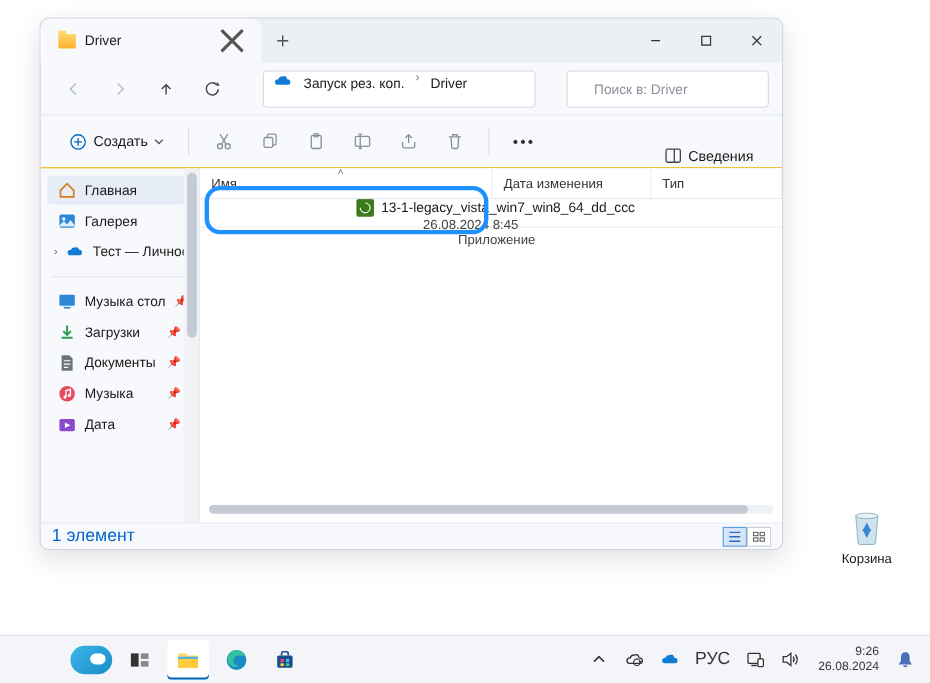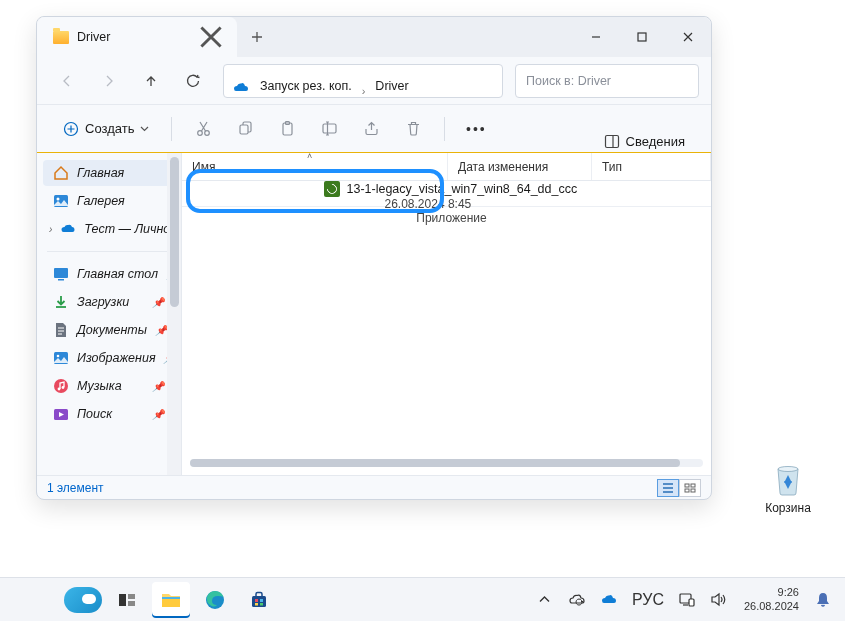--- a/index.html
+++ b/index.html
@@ -18,37 +18,37 @@
 .tab-title { font-size: 12.5px; color: #1a1a1a; flex: 1; }
 .tab-close { width: 24px; height: 24px; display:flex; align-items:center; justify-content:center; color:#555; border-radius:3px; }
 .newtab { width: 40px; display:flex; align-items:center; justify-content:center; color:#555; font-size: 16px; }
 .wincontrols { margin-left: auto; display: flex; }
 .wincontrols > div { width: 46px; display:flex; align-items:center; justify-content:center; color:#333; }
 .wincontrols svg { width: 10px; height: 10px; }
 
 .navbar { height: 48px; display: flex; align-items: center; gap: 6px; padding: 0 12px; border-bottom: 1px solid #e5e9ef; }
 .navbtn { width: 36px; height: 36px; display:flex; align-items:center; justify-content:center; color:#666; border-radius:4px; }
 .navbtn.disabled { color: #b8bcc4; }
-.breadcrumb { flex: 1; height: 34px; border: 1px solid #d3d9e2; border-radius: 4px; background: #fff; display:flex; align-items:flex-end; padding: 0 8px; gap: 4px; margin: 0 6px; }
+.breadcrumb { flex: 1; height: 34px; border: 1px solid #d3d9e2; border-radius: 4px; background: #fff; display:flex; align-items:flex-start; padding: 0 8px; gap: 4px; margin: 0 22px; }
 .bc-icon { width: 18px; height: 18px; display:flex; align-items:center; justify-content:center; }
 .bc-seg { font-size: 12.5px; color: #1a1a1a; padding: 4px 6px; border-radius: 3px; }
 .bc-chev { color: #777; font-size: 11px; }
-.searchbox { width: 184px; height: 34px; border: 1px solid #d3d9e2; border-radius:4px; background:#fff; display:flex; align-items:center; padding:0 10px; color:#8a8f99; font-size:12.5px; }
+.searchbox { width: 184px; height: 34px; border: 1px solid #d3d9e2; border-radius:4px; background:#fff; display:flex; align-items:center; padding:0 24px; color:#8a8f99; font-size:12.5px; }
 
 .toolbar { height: 48px; display:flex; align-items:center; padding:0 16px; gap:4px; border-bottom: 1px solid #eab308; }
 .createbtn { display:flex; align-items:center; gap:6px; padding:6px 10px; border-radius:4px; color:#1a1a1a; font-size:13px; }
 .toolsep { width:1px; height:24px; background:#d8dde5; margin:0 8px; }
 .toolbtn { width:38px; height:36px; display:flex; align-items:center; justify-content:center; color:#8a9099; border-radius:4px; }
 .toolbar-right { margin-left:auto; display:flex; align-items:center; gap:8px; }
 .detailsbtn { display:flex; align-items:center; gap:6px; font-size:13px; color:#1a1a1a; padding:6px 10px;margin-top:25px; }
 
 .body { flex:1; display:flex; min-height:0; }
 
 .sidebar { width:145px; border-right:1px solid #e5e9ef; display:flex; flex-direction:column; padding:6px 0; position:relative; overflow:hidden; }
-.sb-item { display:flex; align-items:center; gap:8px; padding:5px 10px; font-size:12.5px; color:#1a1a1a; border-radius:4px; margin:1px 6px; white-space:nowrap;font-style:italic; }
+.sb-item { display:flex; align-items:center; gap:8px; padding:5px 10px; font-size:12.5px; color:#1a1a1a; border-radius:4px; margin:1px 6px; white-space:nowrap; }
 .sb-item.selected { background:#e6edf7; }
 .sb-item .pin { margin-left:auto; color:#888; font-size:10px; }
 .sb-item .chev { width:12px; color:#666; font-size:10px; margin-left:-4px; }
 .sb-divider { height:1px; background:#e5e9ef; margin:8px 10px; }
 .sb-icon { width:16px; height:16px; display:flex; align-items:center; justify-content:center; flex-shrink:0; }
 .sidebar-scroll { position:absolute; right:0; top:0; bottom:0; width:14px; background:#f0f2f6; }
 .sidebar-thumb { position:absolute; right:2px; top:4px; width:9px; height:150px; background:#c5cbd5; border-radius:5px; }
 
 .content { flex:1; display:flex; flex-direction:column; position:relative; background:#fff; }
 .colheaders { height:28px; display:flex; align-items:center; border-bottom:1px solid #e5e9ef; font-size:12px; color:#333; position:relative; }
@@ -64,21 +64,21 @@
 .filerow .fr-type { flex:1; padding-left:10px; color:#444; font-size:12px; }
 .app-icon { width:16px; height:16px; background:#3c7a1e; border-radius:2px; display:flex; align-items:center; justify-content:center; }
 .app-icon::after { content:''; width:8px; height:8px; border:1.5px solid #fff; border-radius:50%; border-left-color:transparent; transform:rotate(45deg); }
 
 .highlight-box { position:absolute; border:4px solid #1e90ff; border-radius:14px; pointer-events:none; }
 
 .content-scroll { position:absolute; left:8px; right:8px; bottom:2px; height:14px; }
 .content-scroll-track { height:8px; background:#eef1f6; border-radius:5px; }
 .content-scroll-thumb { position:absolute; left:0; top:0; height:8px; width:490px; background:#c5cbd5; border-radius:5px; }
 
-.statusbar { height:24px; border-top:1px solid #e5e9ef; display:flex; align-items:center; padding:0 10px; font-size:12px; color:#0066cc; }
+.statusbar { height:24px; border-top:1px solid #e5e9ef; display:flex; align-items:center; padding:0 10px; font-size:16px; color:#0066cc; }
 .viewtoggles { margin-left:auto; display:flex; gap:0; }
 .vt { width:22px; height:18px; border:1px solid #c9cfd9; display:flex; align-items:center; justify-content:center; background:#fff; }
 .vt.active { background:#d6e5f8; border-color:#5a9de0; }
 
 .desktop-icon { position:absolute; right:22px; top:457px; width:70px; text-align:center; }
 .recycle-bin { width:40px; height:40px; margin:0 auto 4px; position:relative; }
 .recycle-bin svg { width:40px; height:40px; }
 .desktop-label { font-size:12px; color:#1a1a1a; }
 
 .taskbar { position:absolute; left:0; right:0; bottom:0; height:44px; background:#f3f5f9; border-top:1px solid #dde1e8; display:flex; align-items:center; padding:0 10px; }
@@ -263,52 +263,41 @@
         <span>Тест — Личное</span>
       </div>
       <div class="sb-divider"></div>
       <div class="sb-item">
         <span class="sb-icon">
             <svg width="16" height="14" viewBox="0 0 16 14">
               <rect x="1" y="1" width="14" height="10" rx="1" fill="#2d88d8"></rect>
               <rect x="5" y="12" width="6" height="1.5" fill="#2d88d8"></rect>
             </svg>
           </span>
-        <span>Главная стол</span>
+        <span>Музыка стол</span>
         <span class="pin">📌</span>
       </div>
       <div class="sb-item">
         <span class="sb-icon">
             <svg width="16" height="16" viewBox="0 0 16 16">
               <path d="M8 2 V10 M4.5 7 L8 10.5 L11.5 7" fill="none" stroke="#2a9d4a" stroke-width="1.8"></path>
               <path d="M3 13 H13" stroke="#2a9d4a" stroke-width="1.8"></path>
             </svg>
           </span>
         <span>Загрузки</span>
         <span class="pin">📌</span>
       </div>
       <div class="sb-item">
         <span class="sb-icon">
             <svg width="14" height="16" viewBox="0 0 14 16">
               <path d="M2 1 H9 L12 4 V15 H2 Z" fill="#6b737f"></path>
               <path d="M4 6 H10 M4 9 H10 M4 12 H8" stroke="#fff" stroke-width="1"></path>
             </svg>
           </span>
         <span>Документы</span>
-        <span class="pin">📌</span>
-      </div>
-      <div class="sb-item">
-        <span class="sb-icon">
-            <svg width="16" height="14" viewBox="0 0 16 14">
-              <rect x="1" y="1" width="14" height="12" rx="1.5" fill="#2d88d8"></rect>
-              <circle cx="5" cy="5" r="1.3" fill="#fff"></circle>
-              <path d="M1 11 L5 7 L8 10 L11 6 L15 11 V12 H1 Z" fill="#fff" opacity="0.85"></path>
-            </svg>
-          </span>
-        <span>Изображения</span>
         <span class="pin">📌</span>
       </div>
       <div class="sb-item">
         <span class="sb-icon">
             <svg width="16" height="16" viewBox="0 0 16 16">
               <circle cx="8" cy="8" r="7" fill="#e84a5f"></circle>
               <path d="M7 11 V5 L11 4 V9" fill="none" stroke="#fff" stroke-width="1.3"></path>
               <circle cx="6" cy="11" r="1.4" fill="#fff"></circle>
               <circle cx="10" cy="9.5" r="1.4" fill="#fff"></circle>
             </svg>
@@ -316,21 +305,21 @@
         <span>Музыка</span>
         <span class="pin">📌</span>
       </div>
       <div class="sb-item">
         <span class="sb-icon">
             <svg width="16" height="13" viewBox="0 0 16 13">
               <rect x="1" y="1" width="14" height="11" rx="1.5" fill="#8a4ac9"></rect>
               <path d="M6 4 L11 6.5 L6 9 Z" fill="#fff"></path>
             </svg>
           </span>
-        <span>Поиск</span>
+        <span>Дата</span>
         <span class="pin">📌</span>
       </div>
       <div class="sidebar-scroll">
           <div class="sidebar-thumb"></div>
         </div>
     </div>
 
     <div class="content">
       <div class="colheaders">
         <span class="sort-arrow">˄</span>

